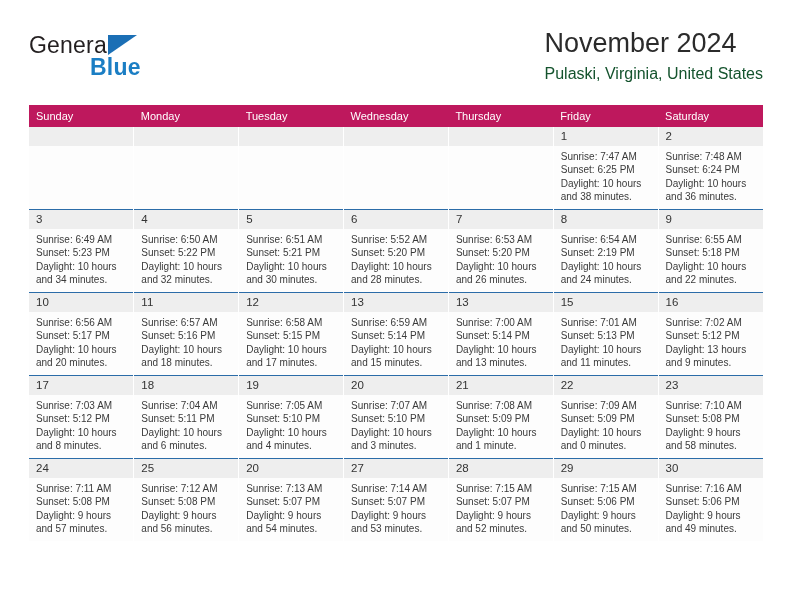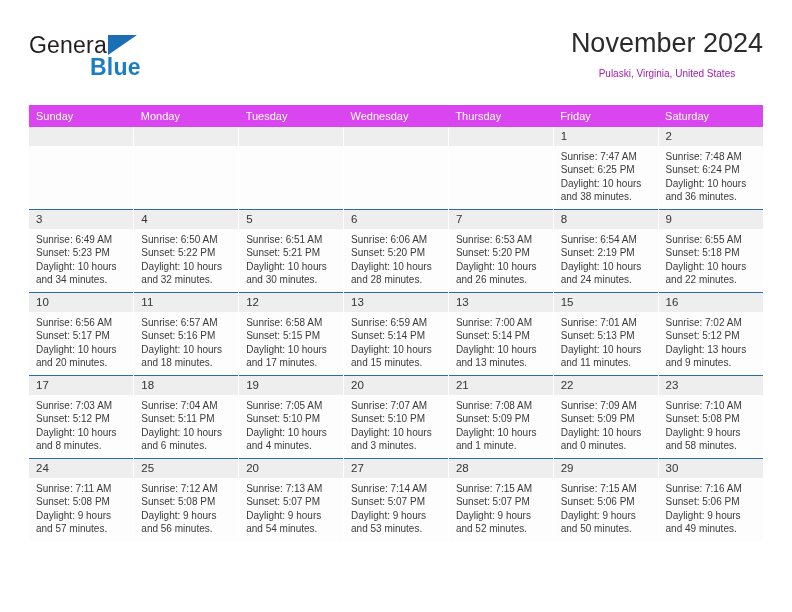--- a/index.html
+++ b/index.html
@@ -61,49 +61,49 @@
     font-size: 23px;
     letter-spacing: 0.2px;
     color: #1b7ec4;
     line-height: 26px;
     font-weight: bold;
   }
   .title-wrap {
     position: absolute;
     right: 0;
     top: 0;
-    text-align: center;
+    text-align: left;
   }
   .cal-title {
     font-size: 27px;
     font-weight: normal;
     color: #2b2b2b;
     line-height: 34px;
     margin: 0;
     white-space: nowrap;
   }
   .cal-subtitle {
-    font-size: 10px;
-    color: #a21caf;
+    font-size: 16px;
+    color: #14532d;
     line-height: 22px;
     margin: 3px 0 0 0;
     white-space: nowrap;
   }
 
   
   .calendar {
     position: absolute;
     left: 29px;
     top: 105px;
     width: 734px;
     border-collapse: collapse;
     table-layout: fixed;
   }
   .calendar th {
-    background: #d946ef;
+    background: #be185d;
     color: #ffffff;
     font-size: 11px;
     font-weight: normal;
     text-align: left;
     padding: 5px 0 5px 7px;
     height: 11px;
     border: none;
   }
   .calendar td {
     vertical-align: top;
@@ -230,21 +230,21 @@
             <div class="daynum">5</div>
             <div class="details">
               <div>Sunrise: 6:51 AM</div>
               <div>Sunset: 5:21 PM</div>
               <div class="daylight">Daylight: 10 hours and 30 minutes.</div>
             </div>
           </td>
           <td>
             <div class="daynum">6</div>
             <div class="details">
-              <div>Sunrise: 6:06 AM</div>
+              <div>Sunrise: 5:52 AM</div>
               <div>Sunset: 5:20 PM</div>
               <div class="daylight">Daylight: 10 hours and 28 minutes.</div>
             </div>
           </td>
           <td>
             <div class="daynum">7</div>
             <div class="details">
               <div>Sunrise: 6:53 AM</div>
               <div>Sunset: 5:20 PM</div>
               <div class="daylight">Daylight: 10 hours and 26 minutes.</div>

